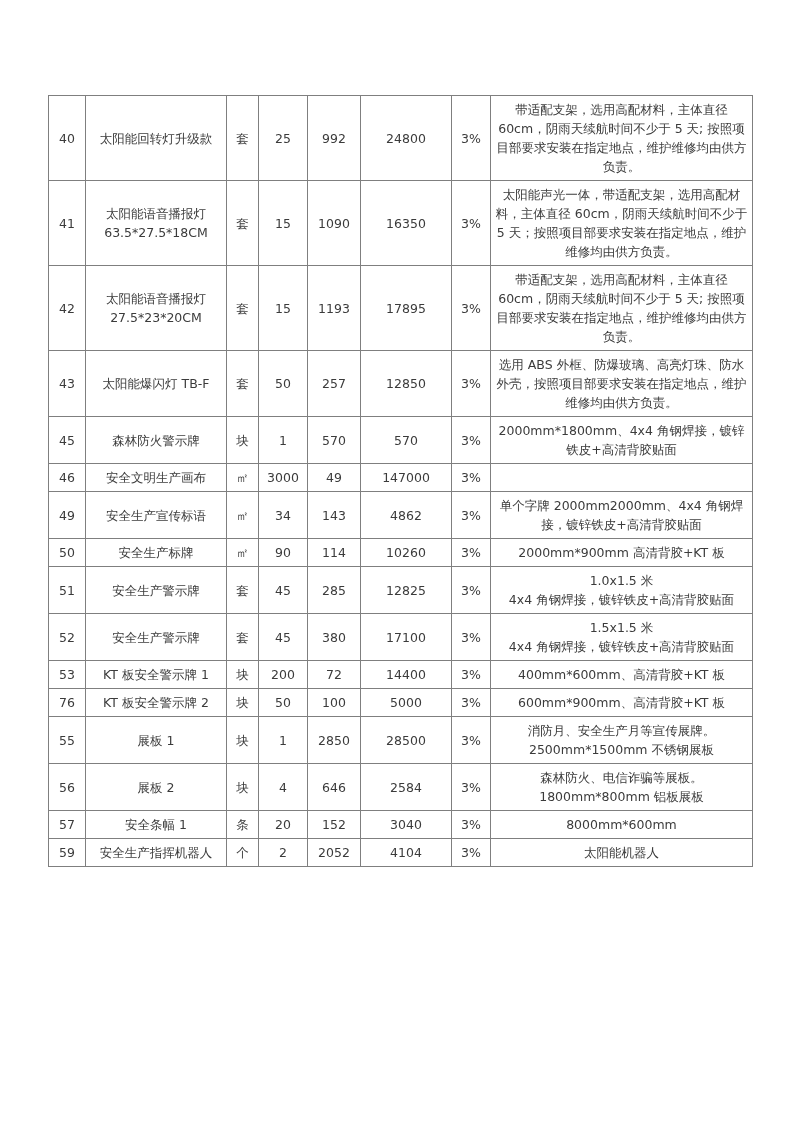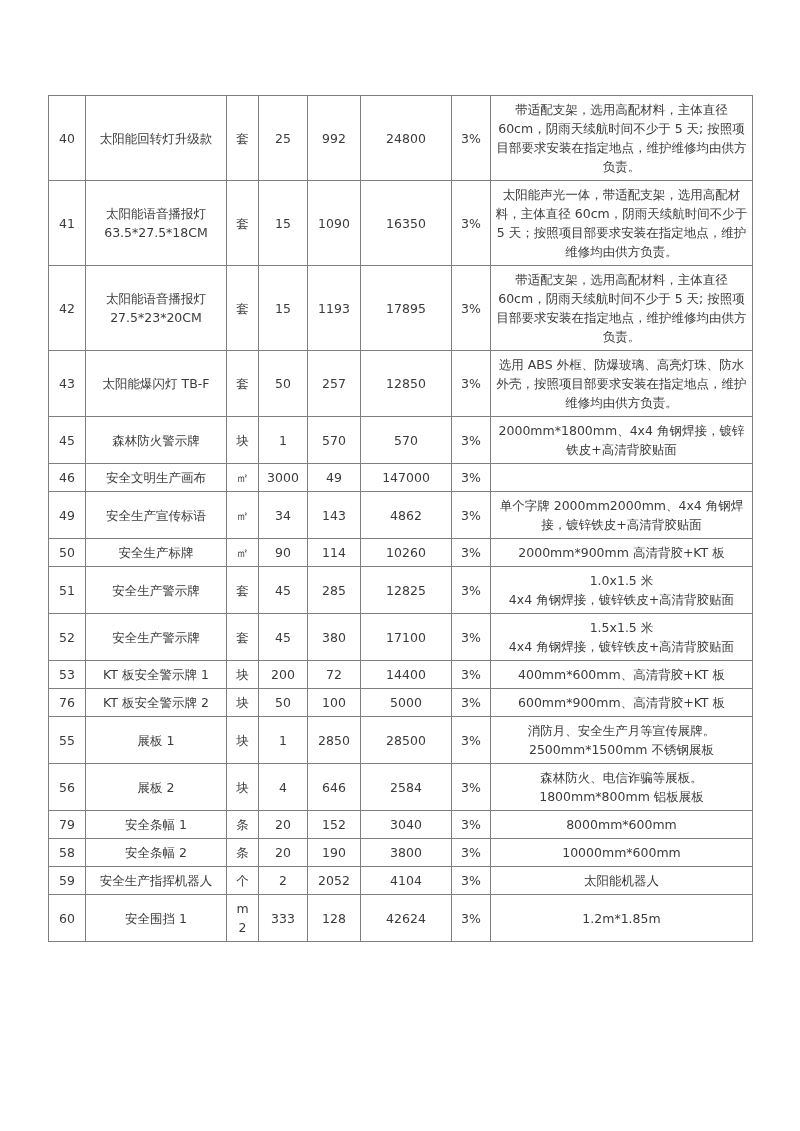--- a/index.html
+++ b/index.html
@@ -219,58 +219,37 @@
     <td class="c-name">展板 2</td>
     <td class="c-unit">块</td>
     <td class="c-qty">4</td>
     <td class="c-price">646</td>
     <td class="c-total">2584</td>
     <td class="c-rate">3%</td>
     <td class="c-remark">森林防火、电信诈骗等展板。1800mm*800mm 铝板展板</td>
   </tr>
 
   <tr>
-    <td class="c-no">79</td>
+    <td class="c-no">57</td>
     <td class="c-name">安全条幅 1</td>
     <td class="c-unit">条</td>
     <td class="c-qty">20</td>
     <td class="c-price">152</td>
     <td class="c-total">3040</td>
     <td class="c-rate">3%</td>
     <td class="c-remark">8000mm*600mm</td>
   </tr>
 
-  <tr>
-    <td class="c-no">58</td>
-    <td class="c-name">安全条幅 2</td>
-    <td class="c-unit">条</td>
-    <td class="c-qty">20</td>
-    <td class="c-price">190</td>
-    <td class="c-total">3800</td>
-    <td class="c-rate">3%</td>
-    <td class="c-remark">10000mm*600mm</td>
-  </tr>
 
   <tr>
     <td class="c-no">59</td>
     <td class="c-name">安全生产指挥机器人</td>
     <td class="c-unit">个</td>
     <td class="c-qty">2</td>
     <td class="c-price">2052</td>
     <td class="c-total">4104</td>
     <td class="c-rate">3%</td>
     <td class="c-remark">太阳能机器人</td>
   </tr>
 
-  <tr>
-    <td class="c-no">60</td>
-    <td class="c-name">安全围挡 1</td>
-    <td class="c-unit">m
-2</td>
-    <td class="c-qty">333</td>
-    <td class="c-price">128</td>
-    <td class="c-total">42624</td>
-    <td class="c-rate">3%</td>
-    <td class="c-remark">1.2m*1.85m</td>
-  </tr>
 </tbody>
   </table>
 </div>
 
 </body></html>

